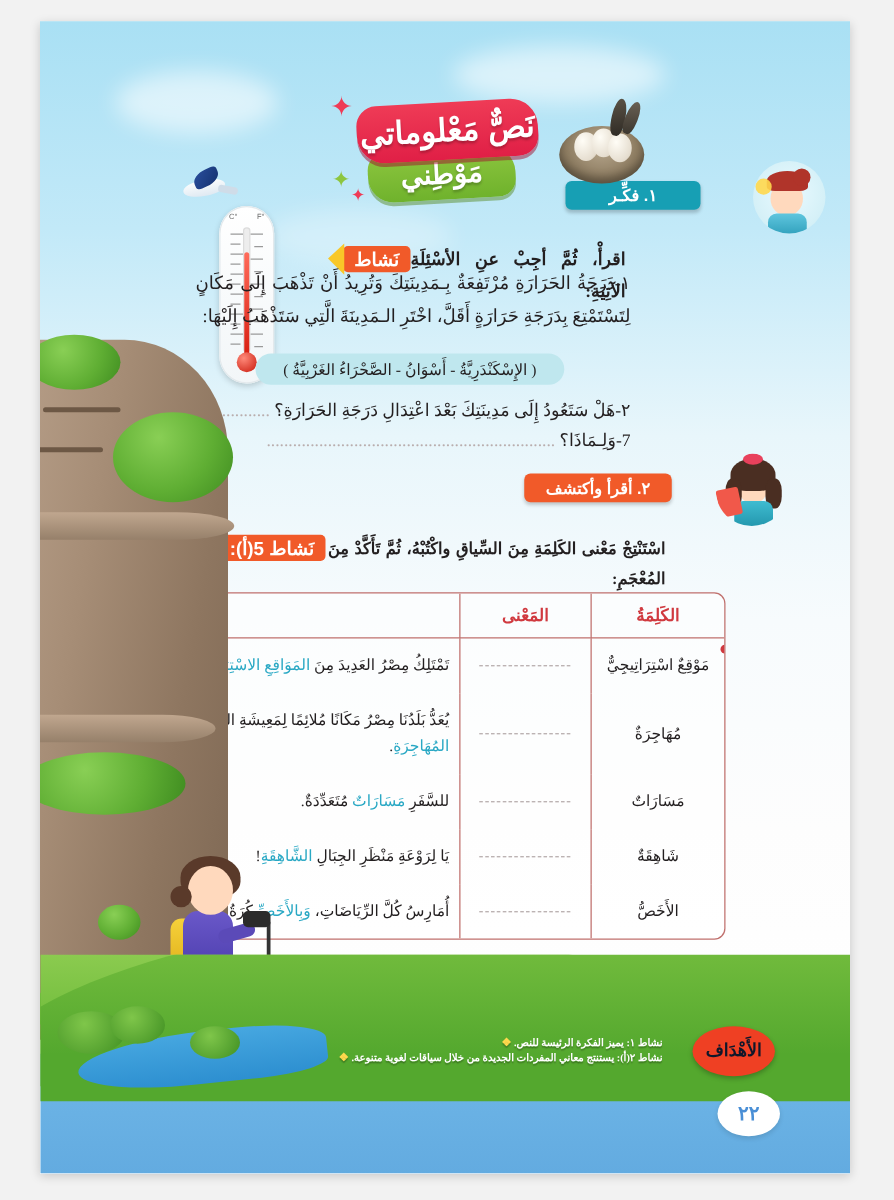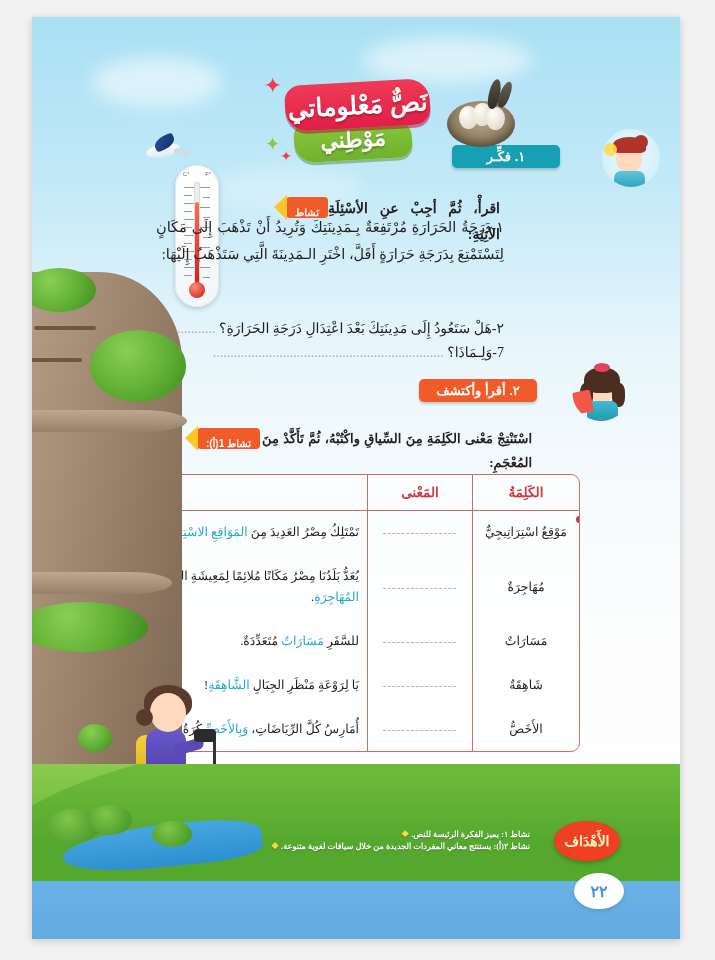--- a/index.html
+++ b/index.html
@@ -131,21 +131,21 @@
   .kid{position:absolute;border-radius:50%;overflow:hidden;}
   #kid1{right:20px;top:112px;width:58px;height:58px;background:radial-gradient(circle at 50% 45%,#eafaff 0%,#d4f0f7 70%,#bfe7f1 100%);}
   #kid2{right:50px;top:346px;width:58px;height:58px;background:transparent;}
   .kid .head{position:absolute;border-radius:50%;background:#ffd9bd;}
   .kid .hair{position:absolute;background:#b0342a;}
   .kid .body{position:absolute;border-radius:7px 7px 3px 3px;}
 
   
   .act-tag{
     position:absolute;height:21px;padding:0 9px;
-    display:flex;align-items:flex-end;color:#fff;font-weight:bold;font-size:10px;
+    display:flex;align-items:center;color:#fff;font-weight:bold;font-size:15px;
     background:#f15a29;border-radius:4px;
   }
   .act-tag .starflag{
     position:absolute;left:-12px;top:-2px;width:0;height:0;
     border-top:12px solid transparent;border-bottom:13px solid transparent;
     border-right:13px solid #f9c828;
   }
   #act1{right:352px;top:180px;}
   #act2{right:420px;top:411px;}
 
@@ -229,21 +229,21 @@
     font-family:"Liberation Serif",serif;direction:rtl;white-space:nowrap;
     text-shadow:0 1px 1px rgba(0,0,0,.25);
   }
   #fl1{right:150px;bottom:100px;}
   #fl2{right:150px;bottom:88px;}
   .fdot{color:#ffd84d;font-size:9px;}
   #goals{
     position:absolute;right:60px;bottom:78px;width:66px;height:40px;
     background:#ef4023;border-radius:50%;
     display:flex;align-items:center;justify-content:center;
-    color:#fef9c3;font-weight:bold;font-size:14px;
+    color:#0f172a;font-weight:bold;font-size:14px;
     font-family:"Liberation Serif",serif;
     box-shadow:0 2px 4px rgba(0,0,0,.25);
   }
   #pagenum{
     position:absolute;right:56px;bottom:30px;width:50px;height:36px;
     background:#fff;border-radius:50%;
     display:flex;align-items:center;justify-content:center;
     color:#4a8fd6;font-weight:bold;font-size:16px;
     font-family:"Liberation Serif",serif;
     box-shadow:0 2px 4px rgba(0,0,0,.12);
@@ -353,20 +353,21 @@
     <div style="position:absolute;left:2px;top:14px;width:13px;height:13px;border-radius:50%;background:#ffd84d;opacity:.9;"></div>
   </div>
 
   <div class="act-tag" id="act1">
     <span class="starflag"></span>
     <span>نَشاط</span>
   </div>
   <div class="atext" id="hdr1">اقرأْ، ثُمَّ أجِبْ عنِ الأسْئِلَةِ الآتِيَةِ:</div>
   <div class="atext" id="q1">١-دَرَجَةُ الحَرَارَةِ مُرْتَفِعَةٌ بِـمَدِينَتِكَ وَتُرِيدُ أَنْ تَذْهَبَ إِلَى مَكَانٍ لِتَسْتَمْتِعَ بِدَرَجَةِ حَرَارَةٍ أَقَلَّ، اخْتَرِ الـمَدِينَةَ الَّتِي سَتَذْهَبُ إِلَيْهَا:</div>
 
+  <div id="choices">(  الإِسْكَنْدَرِيَّةُ    -    أَسْوَانُ    -    الصَّحْرَاءُ الغَرْبِيَّةُ  )</div>
 
   <div class="qline" id="q2">
     <span>٢-هَلْ سَتَعُودُ إِلَى مَدِينَتِكَ بَعْدَ اعْتِدَالِ دَرَجَةِ الحَرَارَةِ؟</span>
     <span class="dots">.............................................</span>
   </div>
   <div class="qline" id="q3">
     <span>7-وَلِـمَاذَا؟</span>
     <span class="dots">..................................................................</span>
   </div>
 
@@ -376,21 +377,21 @@
     <div class="hair" style="left:12px;top:4px;width:36px;height:26px;border-radius:50% 50% 35% 35%;background:#4a2e22;"></div>
     <div class="hair" style="left:8px;top:20px;width:13px;height:24px;border-radius:40%;background:#4a2e22;"></div>
     <div class="hair" style="left:40px;top:20px;width:13px;height:24px;border-radius:40%;background:#4a2e22;"></div>
     <div style="position:absolute;left:22px;top:0px;width:16px;height:9px;border-radius:50%;background:#e8415c;"></div>
     <div class="body" style="left:15px;top:38px;width:31px;height:20px;background:linear-gradient(180deg,#3fbcd1,#2498ae);"></div>
     <div style="position:absolute;left:2px;top:28px;width:18px;height:22px;border-radius:2px;background:#f1584a;transform:rotate(-12deg);"></div>
   </div>
 
   <div class="act-tag" id="act2">
     <span class="starflag"></span>
-    <span>نَشاط 1(أ):</span>
+    <span>نَشاط 5(أ):</span>
   </div>
   <div class="atext" id="hdr2">اسْتَنْتِجْ مَعْنى الكَلِمَةِ مِنَ السِّياقِ واكْتُبْهُ، ثُمَّ تَأَكَّدْ مِنَ المُعْجَمِ:</div>
 
   <div id="tbl">
     <span class="reddot"></span>
     <table>
       <thead>
         <tr>
           <th class="c-word">الكَلِمَةُ</th>
           <th class="c-mean" style="color:#d0393f;font-size:13.5px;letter-spacing:0;">المَعْنى</th>

